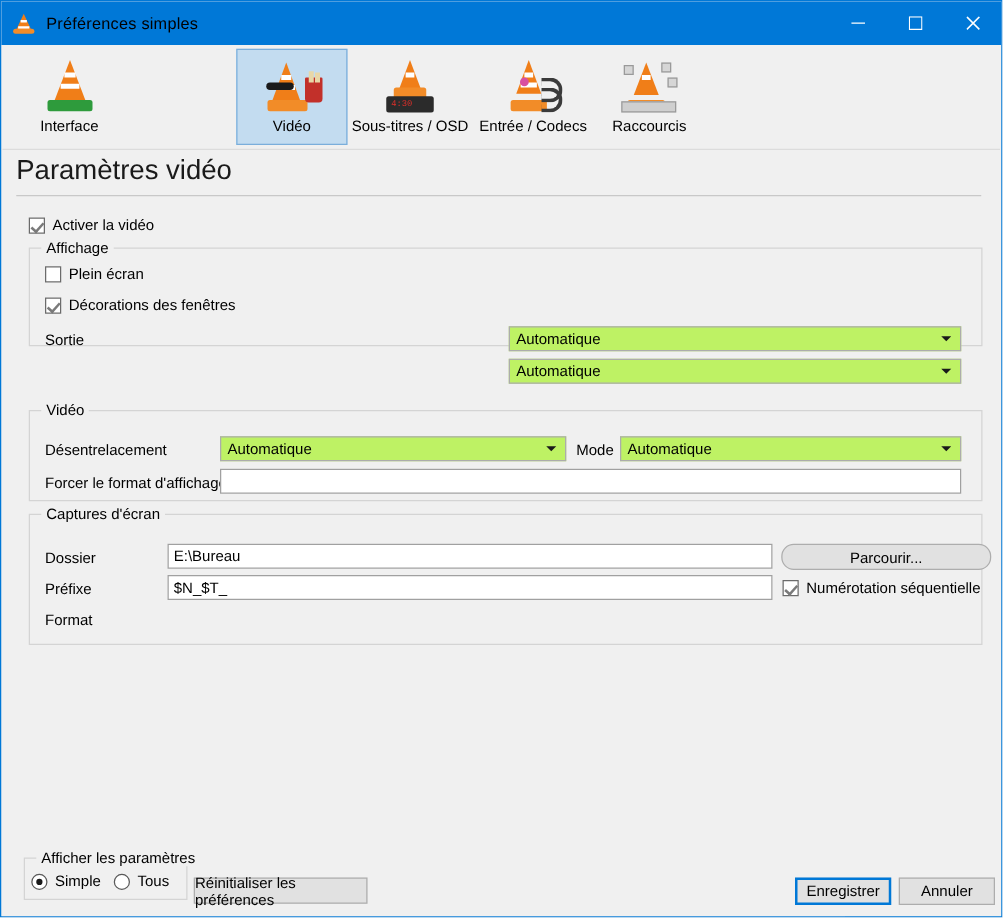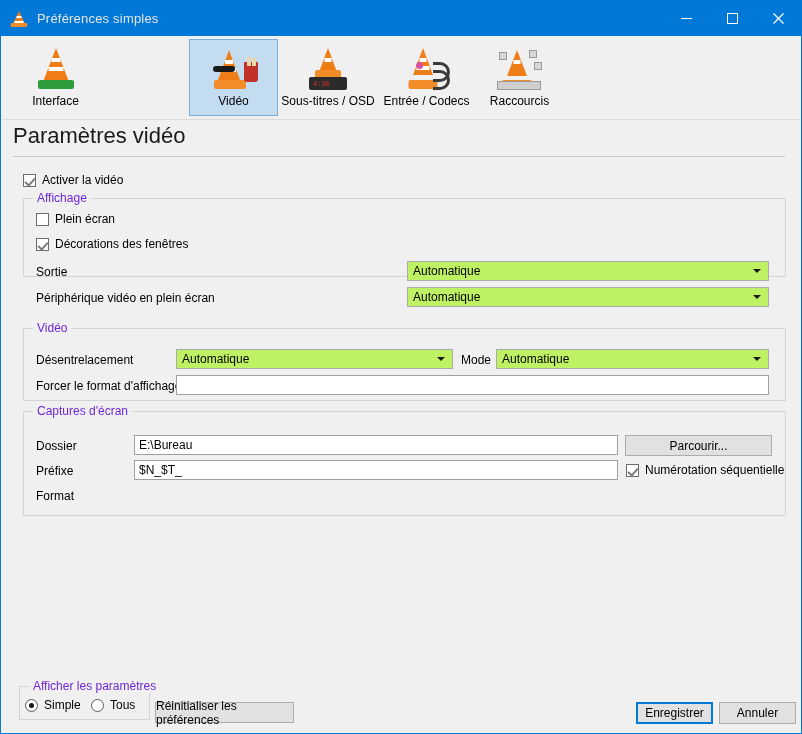--- a/index.html
+++ b/index.html
@@ -35,21 +35,21 @@
   }
   #title-icon {
     width: 18px;
     height: 18px;
     margin-left: 9px;
     margin-right: 9px;
     position: relative;
     flex: 0 0 auto;
   }
   #title-text {
-    color: #e5e5e5;
+    color: #000000;
     font-size: 13px;
     letter-spacing: 0.2px;
     flex: 1 1 auto;
   }
   .winbtn {
     width: 46px;
     height: 35px;
     display: flex;
     align-items: center;
     justify-content: center;
@@ -179,21 +179,21 @@
     box-sizing: border-box;
     border: 1px solid #d4d4d4;
   }
   .group-title {
     position: absolute;
     top: -8px;
     left: 9px;
     background: #f0f0f0;
     padding: 0 4px;
     font-size: 12px;
-    color: #6d28d9;
+    color: #000000;
     white-space: nowrap;
   }
 
   .field-label {
     position: absolute;
     font-size: 12px;
     color: #000;
     white-space: nowrap;
   }
 
@@ -393,21 +393,20 @@
         <span class="checkbox checked"></span>
         <span class="chk-label">Décorations des fenêtres</span>
       </div>
 
       <div class="field-label" style="left:12px;top:66px;">Sortie</div>
       <div class="combo" style="left:383px;top:62px;width:362px;">
         <span>Automatique</span>
         <span class="arrow"></span>
       </div>
 
-      <div class="field-label" style="left:12px;top:92px;">Périphérique vidéo en plein écran</div>
       <div class="combo" style="left:383px;top:88px;width:362px;">
         <span>Automatique</span>
         <span class="arrow"></span>
       </div>
     </div>
 
     <div class="groupbox" style="left:21px;top:167px;width:763px;height:73px;">
       <div class="group-title">Vidéo</div>
 
       <div class="field-label" style="left:12px;top:24px;">Désentrelacement</div>
@@ -428,21 +427,21 @@
       </div>
     </div>
 
     <div class="groupbox" style="left:21px;top:250px;width:763px;height:105px;">
       <div class="group-title">Captures d'écran</div>
 
       <div class="field-label" style="left:12px;top:27px;">Dossier</div>
       <div class="textinput" style="left:110px;top:23px;width:484px;">
         <span>E:\Bureau</span>
       </div>
-      <div class="pushbtn" style="left:601px;top:23px;width:147px;height:21px;">Parcourir...</div>
+      <div class="pushbtn" style="left:601px;top:23px;width:168px;height:21px;border-radius:10px;">Parcourir...</div>
 
       <div class="field-label" style="left:12px;top:52px;">Préfixe</div>
       <div class="textinput" style="left:110px;top:48px;width:484px;">
         <span>$N_$T_</span>
       </div>
       <div class="chk-row" style="position:absolute;left:602px;top:51px;">
         <span class="checkbox checked"></span>
         <span class="chk-label">Numérotation séquentielle</span>
       </div>
 

